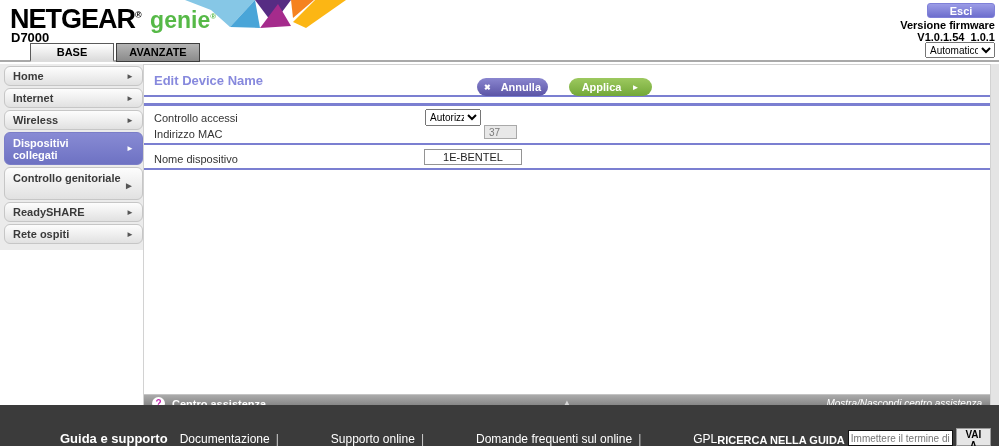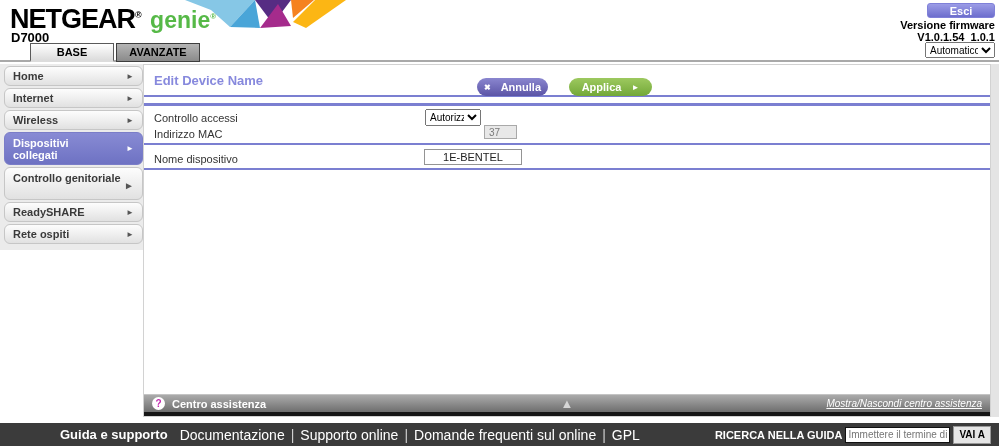--- a/index.html
+++ b/index.html
@@ -66,23 +66,23 @@
   
   .help-bar { position:absolute; left:0; right:0; bottom:0; height:22px; background:linear-gradient(#ababab,#6e6e6e);
     border-top:1px solid #c4c4c4; border-bottom:4px solid #161616; display:flex; align-items:center; padding:0 8px; }
   .help-ico { width:13px; height:13px; border-radius:50%; background:#fff; color:#c22bb0; font-size:10px; font-weight:bold;
     display:flex; align-items:center; justify-content:center; line-height:13px; }
   .help-title { font-size:11px; font-weight:bold; color:#fff; margin-left:7px; }
   .help-collapse { position:absolute; left:50%; transform:translateX(-50%); color:#d6d6d6; font-size:13px; line-height:10px; cursor:pointer; }
   .help-link { margin-left:auto; font-size:10px; font-style:italic; text-decoration:underline; color:#fff; cursor:pointer; }
 
   
-  .footer { position:absolute; left:0; right:0; bottom:0; height:23px; background:#3b3b3b; display:flex; align-items:center; color:#fff; }
+  .footer { position:absolute; left:0; right:0; bottom:0; height:41px; background:#3b3b3b; display:flex; align-items:flex-end; color:#fff; }
   .f-title { margin-left:60px; font-size:13px; font-weight:bold; white-space:nowrap; }
-  .f-links { margin-left:12px; font-size:14px; display:flex; align-items:center; white-space:nowrap; }
+  .f-links { margin-left:12px; font-size:12px; display:flex; align-items:center; white-space:nowrap;gap:46px; }
   .f-link { cursor:pointer; }
   .f-link:not(:last-child)::after { content:"|"; margin:0 6px; color:#cfcfcf; cursor:default; }
   .f-search-label { margin-left:auto; font-size:11px; font-weight:bold; white-space:nowrap; }
   .f-search-input { width:105px; height:16px; font-size:10px; margin-left:3px; border:1px solid #111; padding-left:2px; font-family:"Liberation Sans",sans-serif; }
   .f-go { margin:0 8px 0 3px; height:18px; font-size:10px; font-weight:bold; background:#e6e6e6; color:#000;
     border:1px solid #999; padding:0 5px; cursor:pointer; font-family:"Liberation Sans",sans-serif; }
 </style>
 </head>
 <body>
 

